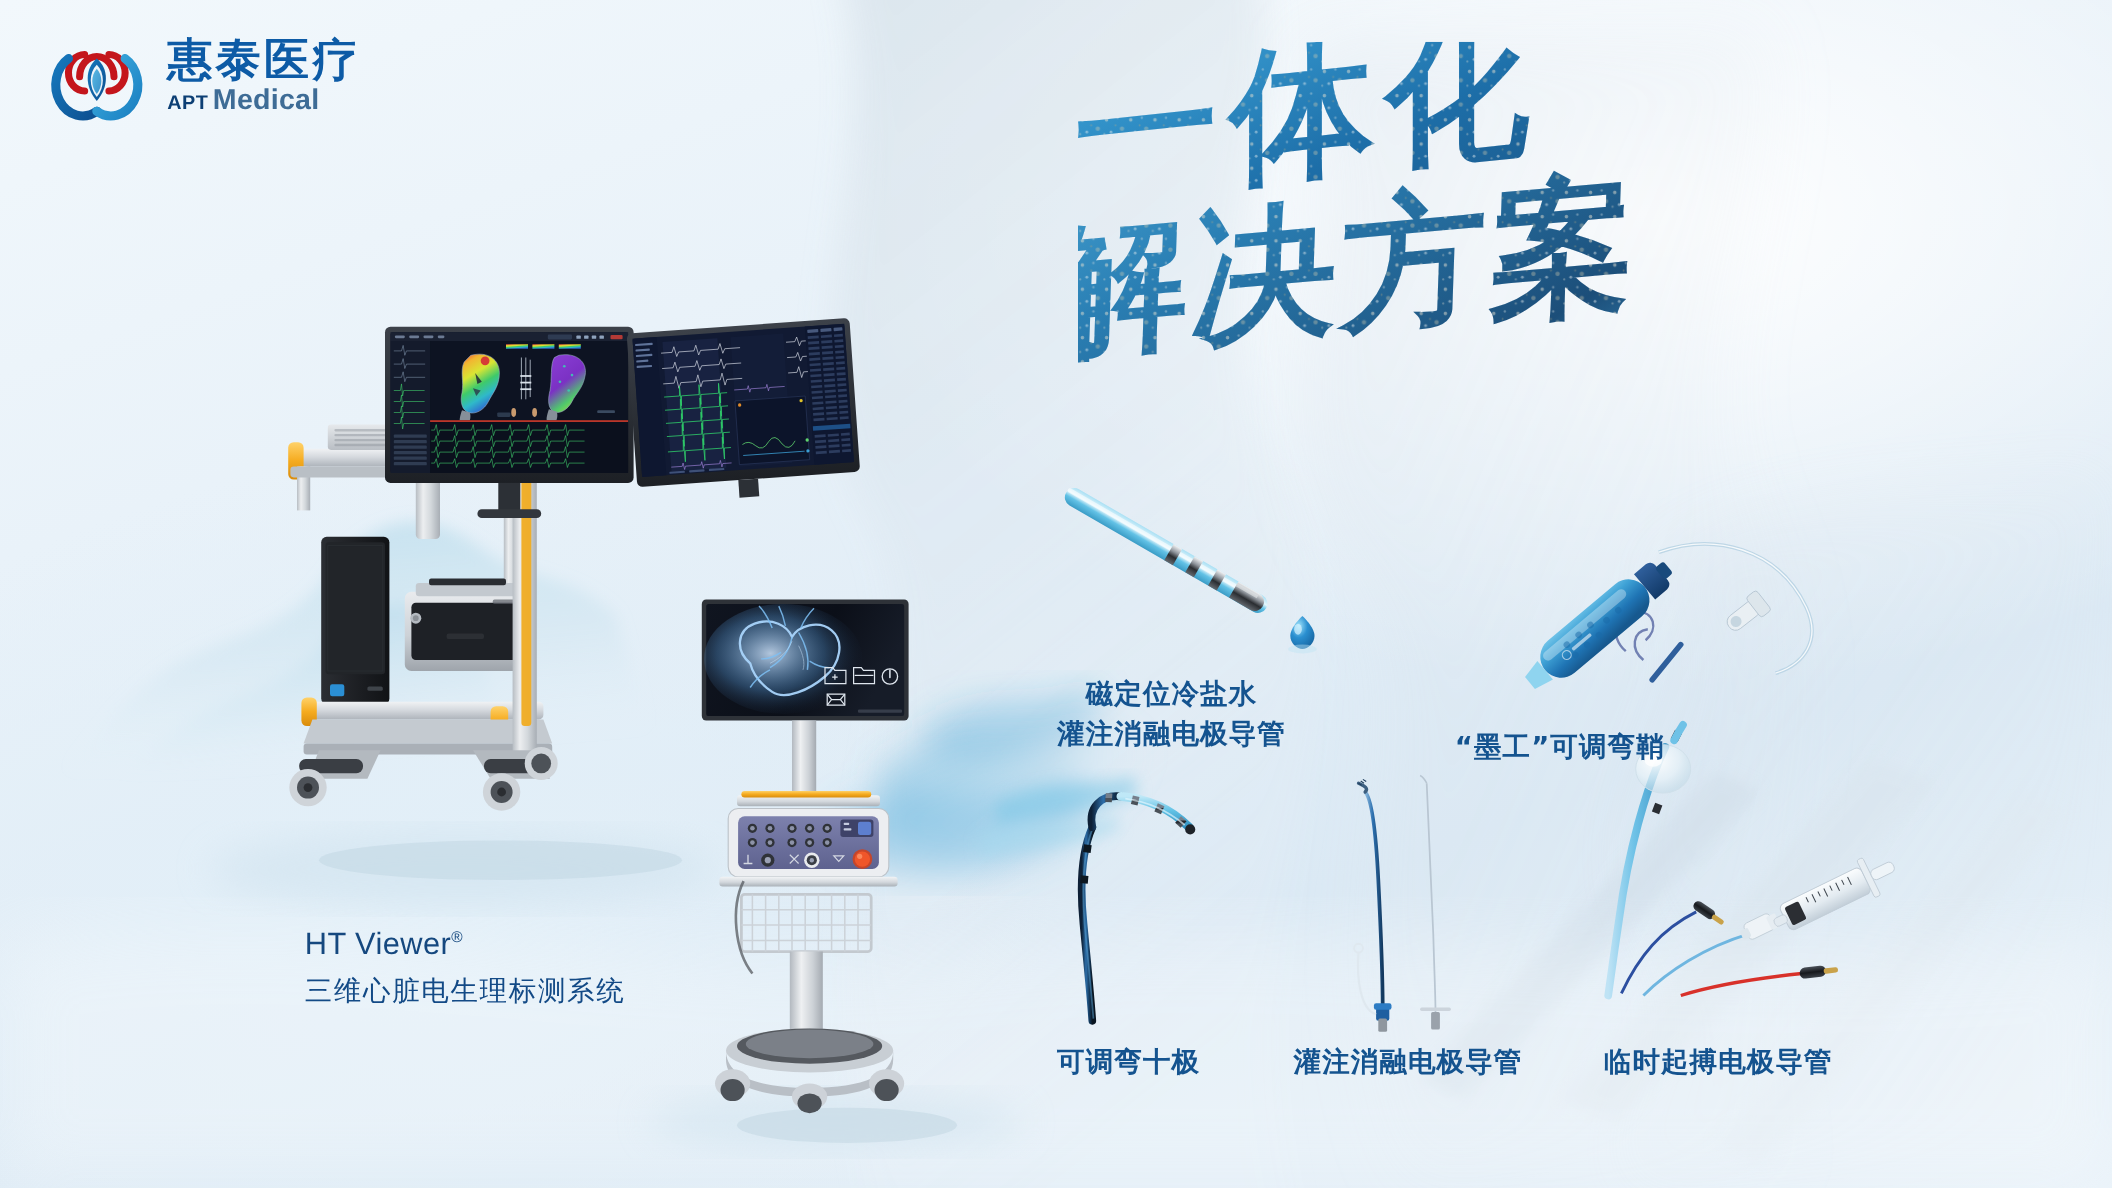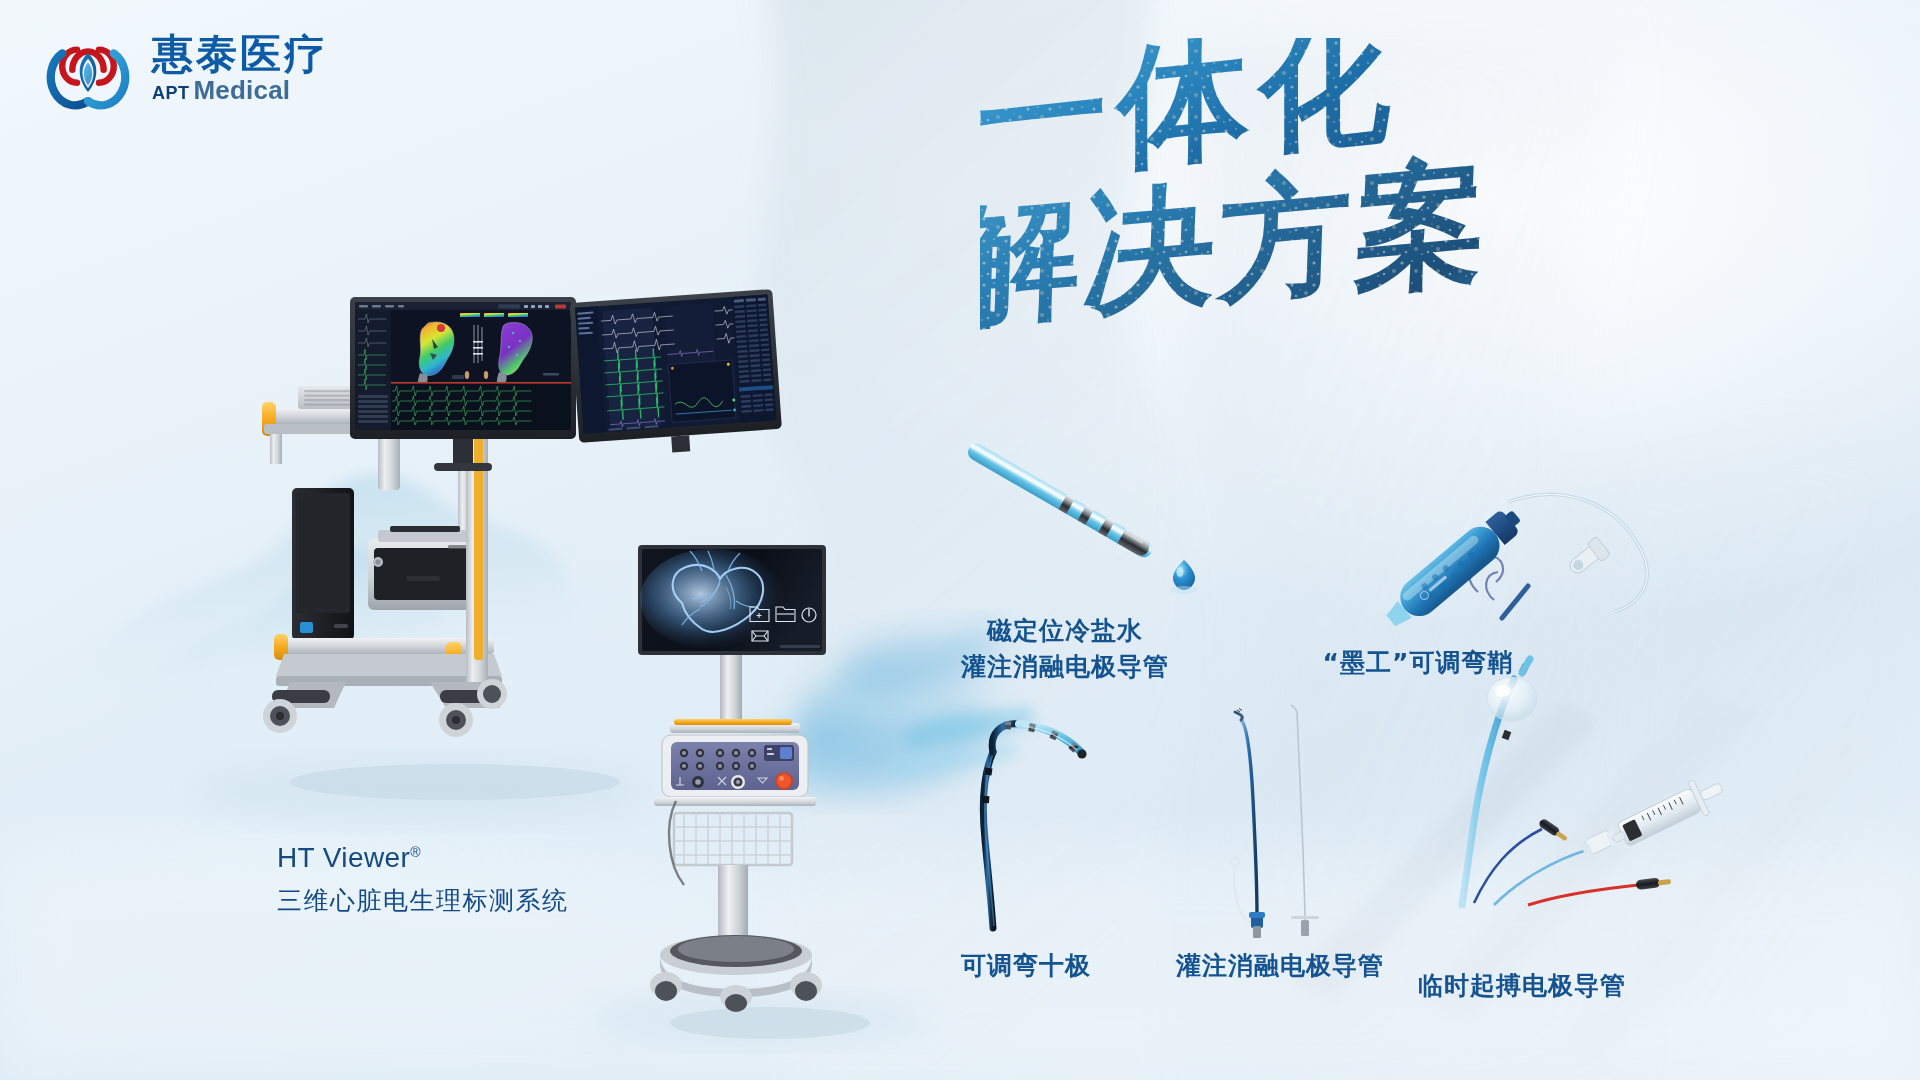--- a/index.html
+++ b/index.html
@@ -1039,29 +1039,29 @@
   <div class="label label-sys" style="left:277px;top:838px;">
     <span class="en"><span>HT Viewer</span><sup>®</sup></span>
     <span class="ln">三维心脏电生理标测系统</span>
   </div>
 
   <div class="label label-lg" style="left:1065px;top:613px;transform:translateX(-50%);">
     <span class="ln">磁定位冷盐水</span>
     <span class="ln">灌注消融电极导管</span>
   </div>
 
-  <div class="label label-lg" style="left:1418px;top:645px;transform:translateX(-50%);">
+  <div class="label label-lg" style="left:1418px;top:661px;transform:translateX(-50%);">
     <span class="ln">“墨工”可调弯鞘</span>
   </div>
 
   <div class="label label-lg" style="left:1010px;top:948px;transform:translateX(-50%);margin-left:16px;">
     <span class="ln">可调弯十极</span>
   </div>
 
   <div class="label label-lg" style="left:1280px;top:948px;transform:translateX(-50%);">
     <span class="ln">灌注消融电极导管</span>
   </div>
 
-  <div class="label label-lg" style="left:1522px;top:948px;transform:translateX(-50%);margin-top:20px;">
+  <div class="label label-lg" style="left:1562px;top:948px;transform:translateX(-50%);">
     <span class="ln">临时起搏电极导管</span>
   </div>
 
 </div>
 
 </body></html>

